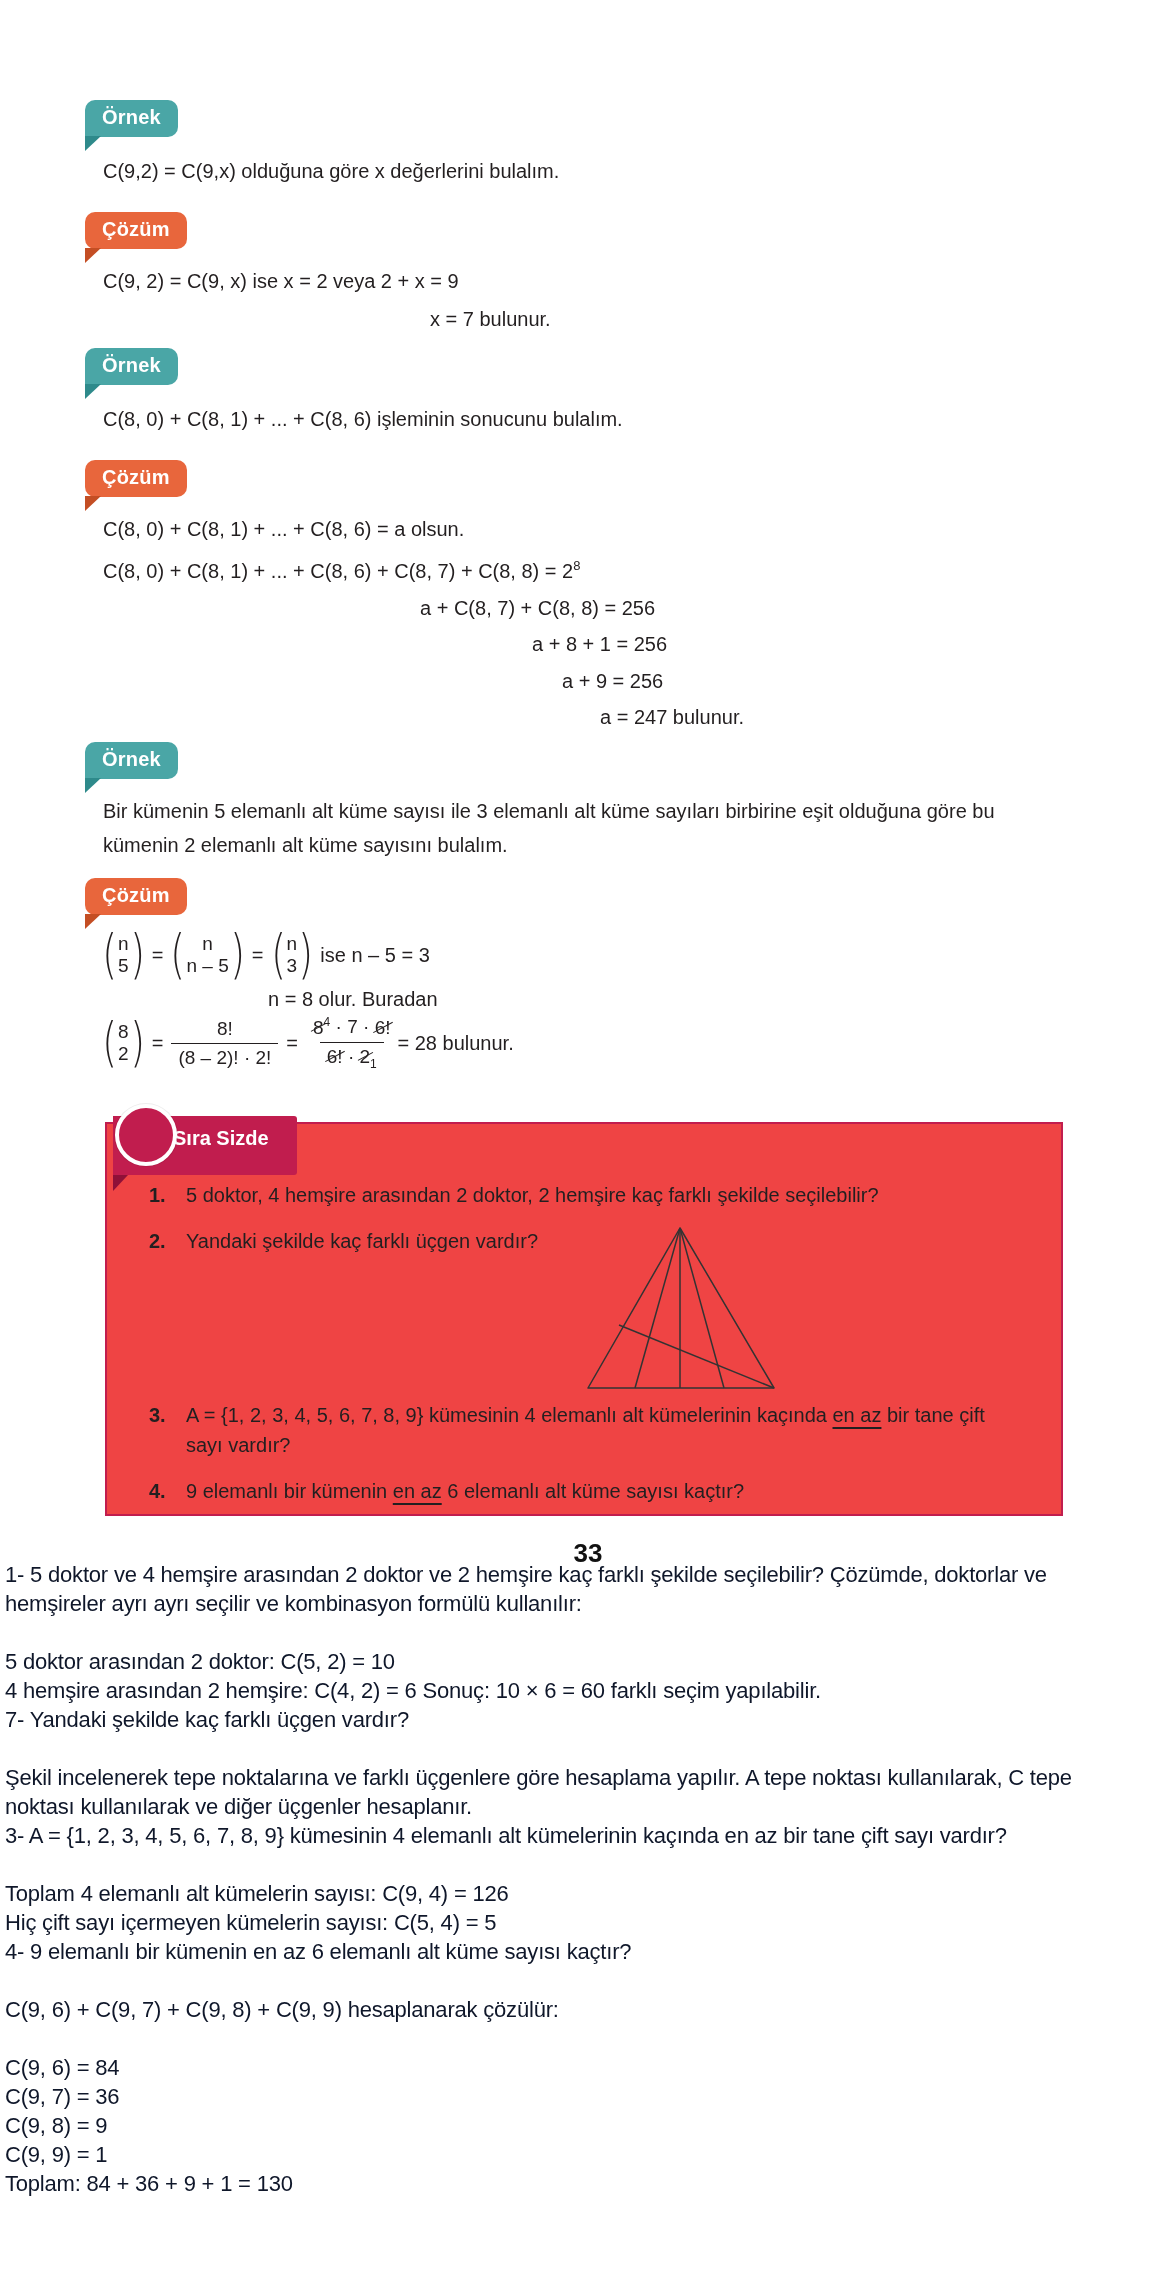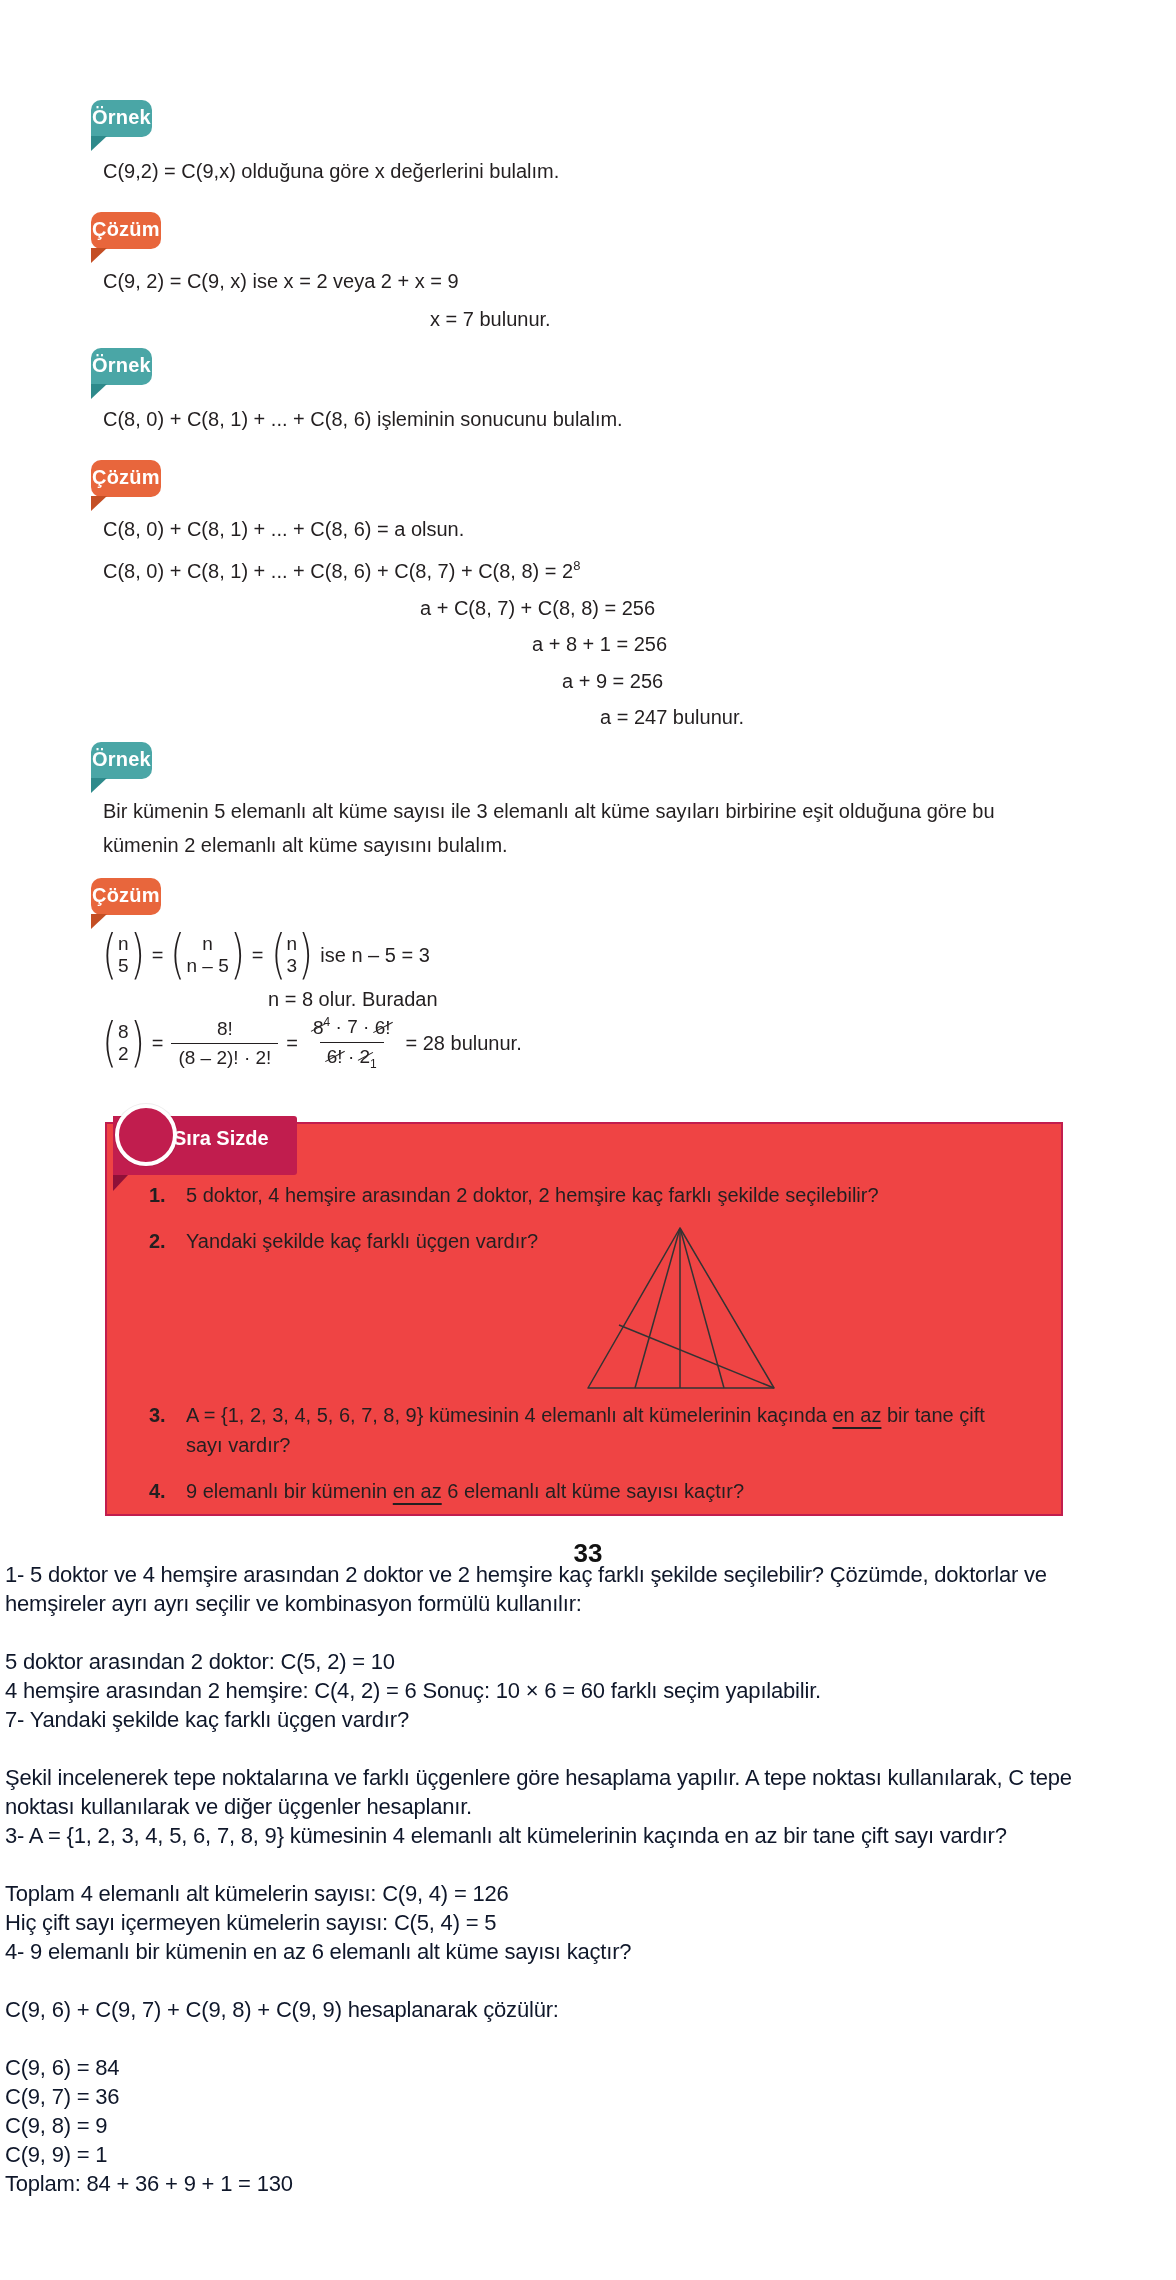--- a/index.html
+++ b/index.html
@@ -1,21 +1,21 @@
 <!DOCTYPE html>
 <html><head>
 <meta charset="utf-8">
 <style>
   html,body{margin:0;padding:0;background:#fff;}
   .page{position:relative;width:1176px;height:2280px;background:#fff;overflow:hidden;
         font-family:"Liberation Sans",sans-serif;color:#231f20;}
 
   
   .badge{position:absolute;display:inline-block;color:#fff;font-weight:bold;font-size:20px;
-         padding:6px 1px 8px;border-radius:10px 10px 10px 0;letter-spacing:.2px;margin-left:6px;}
+         padding:6px 17px 8px;border-radius:10px 10px 10px 0;letter-spacing:.2px;}
   .badge::before{content:"";position:absolute;left:0;top:calc(100% - 1px);width:0;height:0;
          border-top:15px solid;border-right:16px solid transparent;}
   .badge.teal{background:#4aa6a6;}  .badge.teal::before{border-top-color:#2e8a8b;}
   .badge.orange{background:#e8663c;border-radius:10px;}.badge.orange::before{border-top-color:#c44e24;}
 
   
   .tline{position:absolute;font-size:20px;white-space:nowrap;}
   .tline sup{font-size:13px;}
 
   
@@ -135,21 +135,21 @@
     <span class="eq">=</span>
     <span class="frac">
       <span class="num">8!</span>
       <span class="den">(8 – 2)! · 2!</span>
     </span>
     <span class="eq">=</span>
     <span class="frac">
       <span class="num"><span class="cancel">8</span><sup>4</sup> <span>· 7 ·</span> <span class="cancel">6!</span></span>
       <span class="den"><span class="cancel">6!</span> <span>·</span> <span class="cancel">2</span><sub>1</sub></span>
     </span>
-    <span style="margin-left:8px;">= 28 bulunur.</span>
+    <span style="">= 28 bulunur.</span>
   </div>
 
   <div class="ss-box">
     <div class="ss-circle"></div>
     <div class="ss-tab">Sıra Sizde</div>
     <div class="ss-questions" id="questions-list">
         <div class="q-row">
           <span class="q-num">1.</span>
           <div class="q-text">
             <div class="qline"><span>5 doktor, 4 hemşire arasından 2 doktor, 2 hemşire kaç farklı şekilde seçilebilir?</span></div>

